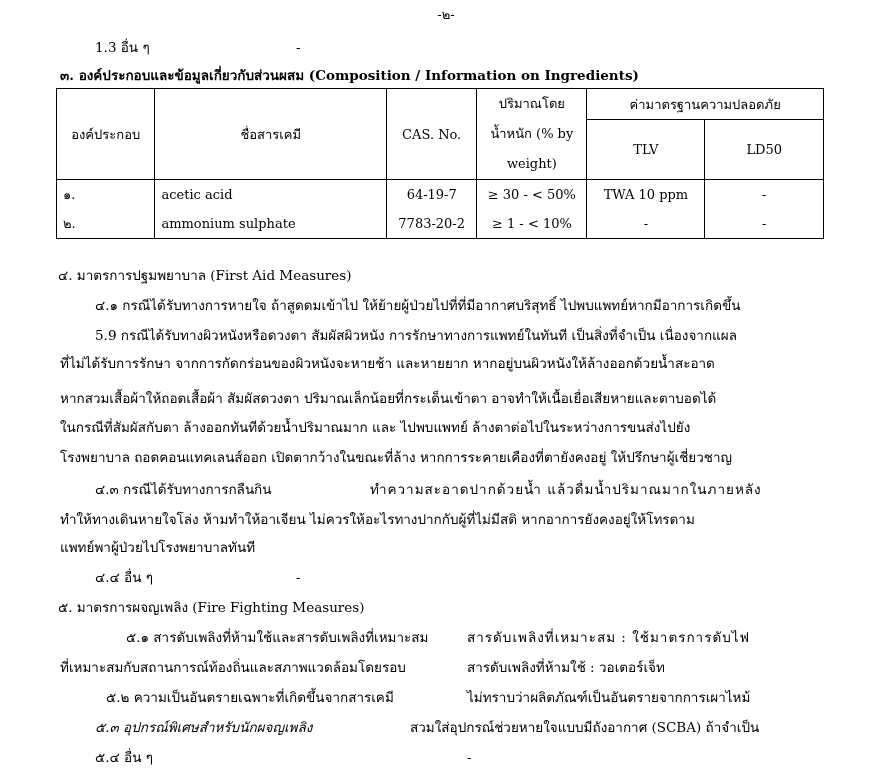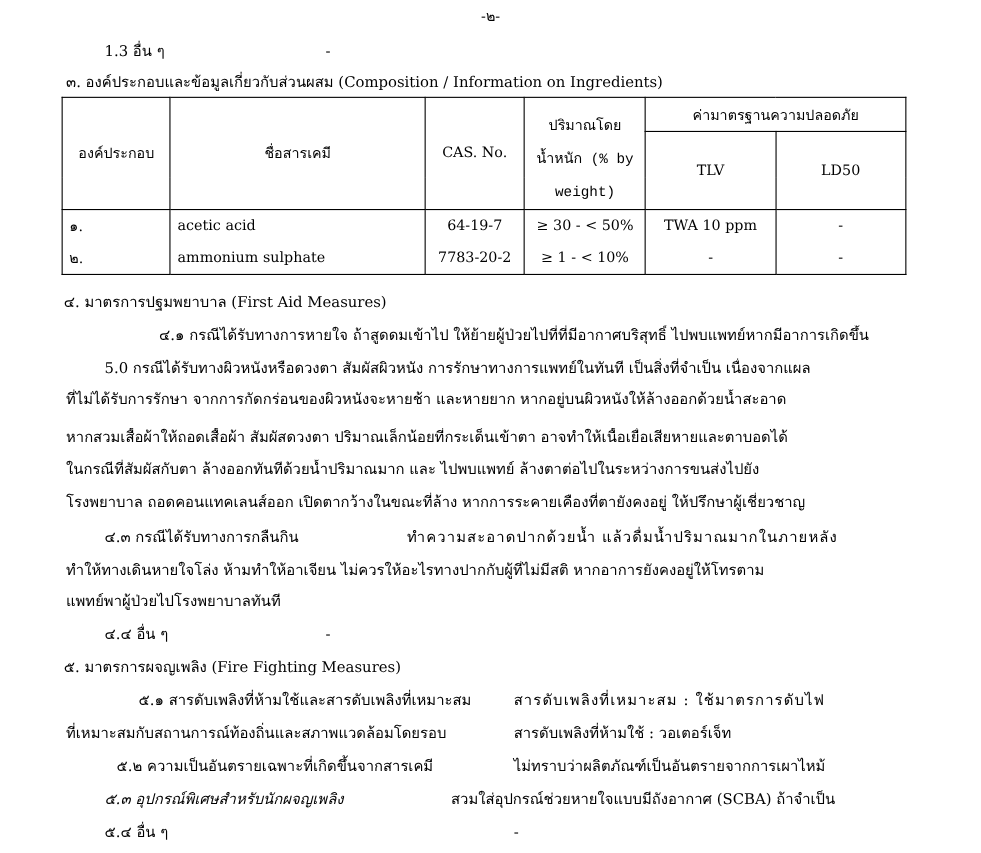--- a/index.html
+++ b/index.html
@@ -27,29 +27,29 @@
   .ind2 { left: 95px; }
 </style>
 </head>
 <body>
 
 <div class="abs page-num">-๒-</div>
 
 <div class="abs line" style="top:38px; left:95px;">1.3  อื่น ๆ</div>
 <div class="abs line" style="top:38px; left:296px;">-</div>
 
-<div class="abs line" style="top:66px; left:60px;">๓.  องค์ประกอบและข้อมูลเกี่ยวกับส่วนผสม (Composition / Information on Ingredients)</div>
+<div class="abs line" style="top:66px; left:60px;font-weight:bold;">๓.  องค์ประกอบและข้อมูลเกี่ยวกับส่วนผสม (Composition / Information on Ingredients)</div>
 
 <table class="comp">
   <thead>
     <tr style="height:31px;">
       <th rowspan="3" style="width:88px;">องค์ประกอบ</th>
       <th rowspan="3" style="width:228px;">ชื่อสารเคมี</th>
       <th rowspan="3" style="width:80px;">CAS. No.</th>
-      <th rowspan="3" style="width:100px; line-height:30px; padding-top:11px;font-family:Liberation Mono, monospace;">
+      <th rowspan="3" style="width:100px; line-height:30px; padding-top:0;">
         <div>ปริมาณโดย</div>
         <div>น้ำหนัก (% by</div>
         <div>weight)</div>
       </th>
       <th colspan="2">ค่ามาตรฐานความปลอดภัย</th>
     </tr>
     <tr style="height:30px;">
       <th rowspan="2" style="width:110px;">TLV</th>
       <th rowspan="2" style="width:110px;">LD50</th>
     </tr>
@@ -69,22 +69,22 @@
       <td>ammonium sulphate</td>
       <td class="c">7783-20-2</td>
       <td class="c">≥ 1 - &lt; 10%</td>
       <td class="c">-</td>
       <td class="c">-</td>
     </tr>
   </tbody>
 </table>
 
 <div class="abs line ind1" style="top:266px;">๔.  มาตรการปฐมพยาบาล (First Aid Measures)</div>
-<div class="abs line ind2" style="top:296px; width:695px; overflow:hidden;text-align:right;">๔.๑  กรณีได้รับทางการหายใจ ถ้าสูดดมเข้าไป ให้ย้ายผู้ป่วยไปที่ที่มีอากาศบริสุทธิ์ ไปพบแพทย์หากมีอาการเกิดขึ้น</div>
-<div class="abs line ind2" style="top:326px; width:695px; overflow:hidden;">5.0  กรณีได้รับทางผิวหนังหรือดวงตา สัมผัสผิวหนัง การรักษาทางการแพทย์ในทันที เป็นสิ่งที่จำเป็น เนื่องจากแผล</div>
+<div class="abs line ind2" style="top:296px; width:695px; overflow:hidden;">๔.๑  กรณีได้รับทางการหายใจ ถ้าสูดดมเข้าไป ให้ย้ายผู้ป่วยไปที่ที่มีอากาศบริสุทธิ์ ไปพบแพทย์หากมีอาการเกิดขึ้น</div>
+<div class="abs line ind2" style="top:326px; width:695px; overflow:hidden;">5.9  กรณีได้รับทางผิวหนังหรือดวงตา สัมผัสผิวหนัง การรักษาทางการแพทย์ในทันที เป็นสิ่งที่จำเป็น เนื่องจากแผล</div>
 <div class="abs line" style="top:354px; left:60px; width:730px; overflow:hidden;">ที่ไม่ได้รับการรักษา จากการกัดกร่อนของผิวหนังจะหายช้า และหายยาก หากอยู่บนผิวหนังให้ล้างออกด้วยน้ำสะอาด</div>
 <div class="abs line" style="top:389px; left:60px; width:730px; overflow:hidden;">หากสวมเสื้อผ้าให้ถอดเสื้อผ้า สัมผัสดวงตา ปริมาณเล็กน้อยที่กระเด็นเข้าตา อาจทำให้เนื้อเยื่อเสียหายและตาบอดได้</div>
 <div class="abs line" style="top:418px; left:60px; width:730px; overflow:hidden;">ในกรณีที่สัมผัสกับตา ล้างออกทันทีด้วยน้ำปริมาณมาก และ ไปพบแพทย์ ล้างตาต่อไปในระหว่างการขนส่งไปยัง</div>
 <div class="abs line" style="top:448px; left:60px; width:730px; overflow:hidden;">โรงพยาบาล ถอดคอนแทคเลนส์ออก  เปิดตากว้างในขณะที่ล้าง หากการระคายเคืองที่ตายังคงอยู่ ให้ปรึกษาผู้เชี่ยวชาญ</div>
 <div class="abs line ind2" style="top:480px;">๔.๓  กรณีได้รับทางการกลืนกิน</div>
 <div class="abs line" style="top:480px; left:370px; letter-spacing:1px;">ทำความสะอาดปากด้วยน้ำ แล้วดื่มน้ำปริมาณมากในภายหลัง</div>
 <div class="abs line" style="top:510px; left:60px; width:730px; overflow:hidden;">ทำให้ทางเดินหายใจโล่ง ห้ามทำให้อาเจียน ไม่ควรให้อะไรทางปากกับผู้ที่ไม่มีสติ หากอาการยังคงอยู่ให้โทรตาม</div>
 <div class="abs line" style="top:538px; left:60px;">แพทย์พาผู้ป่วยไปโรงพยาบาลทันที</div>
 <div class="abs line ind2" style="top:568px;">๔.๔  อื่น ๆ</div>
 <div class="abs line" style="top:568px; left:296px;">-</div>

